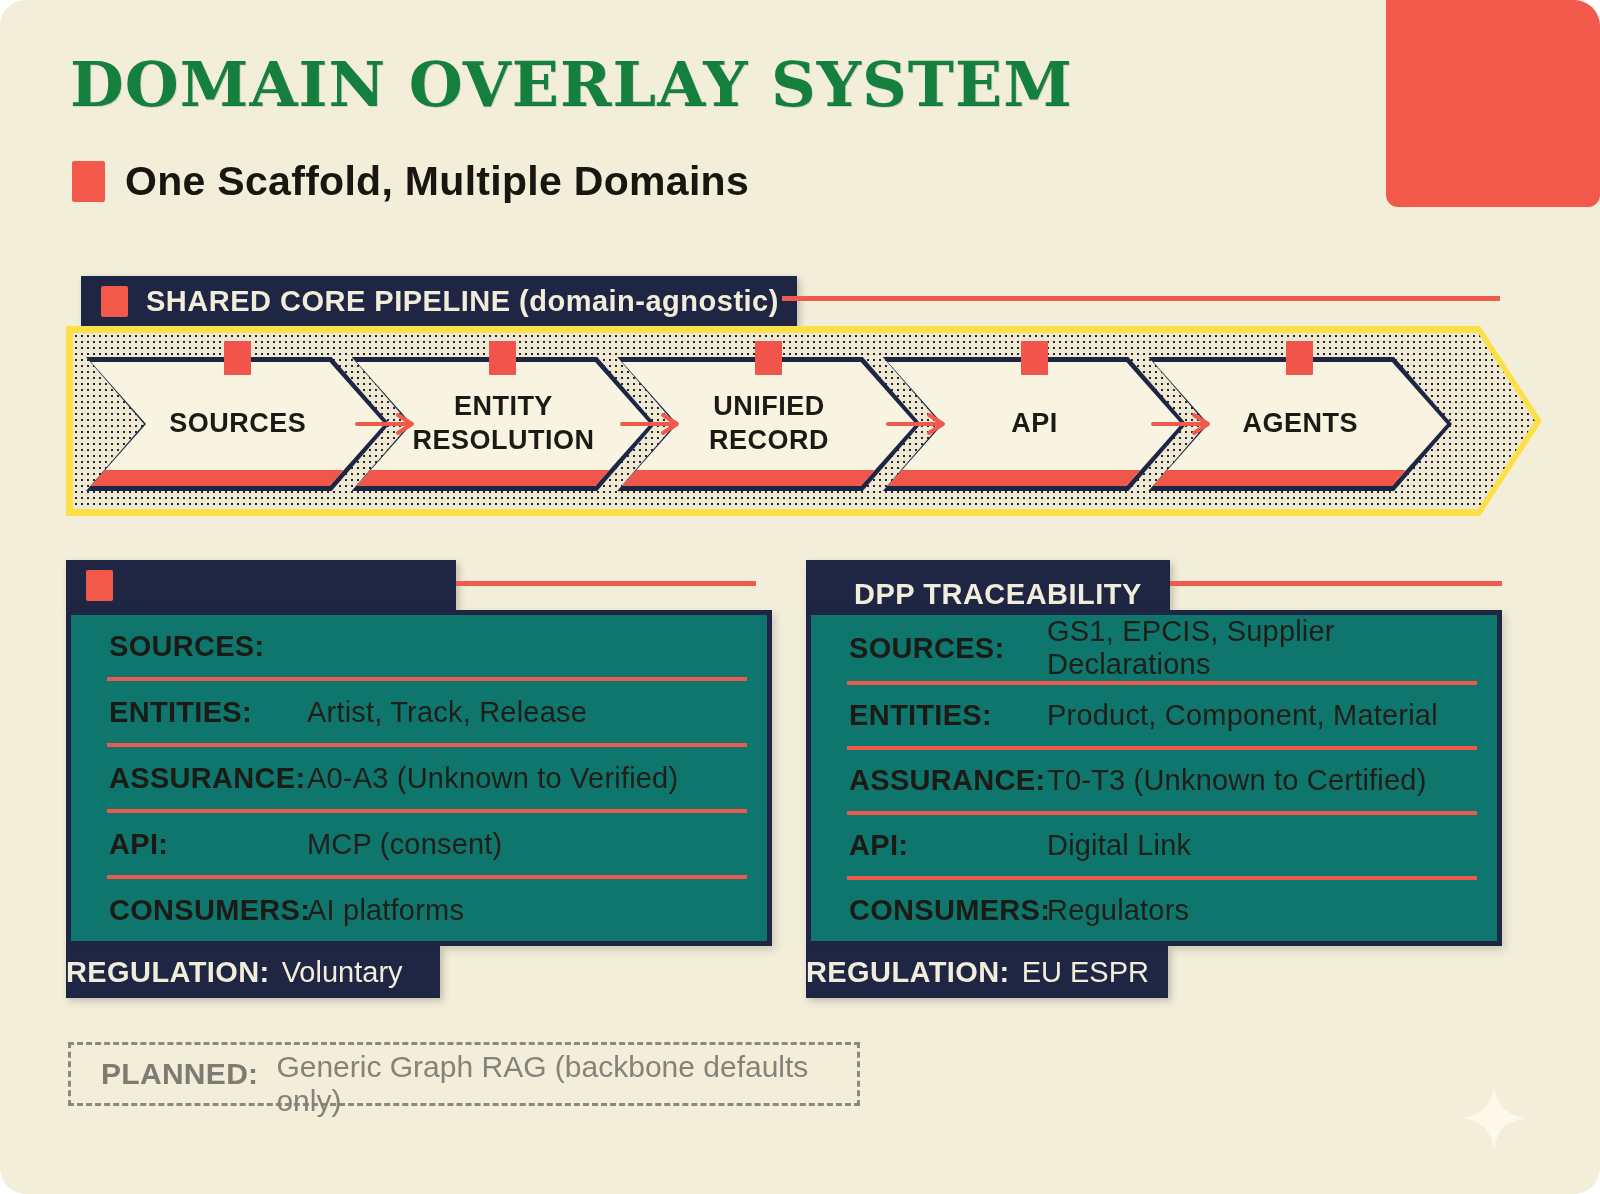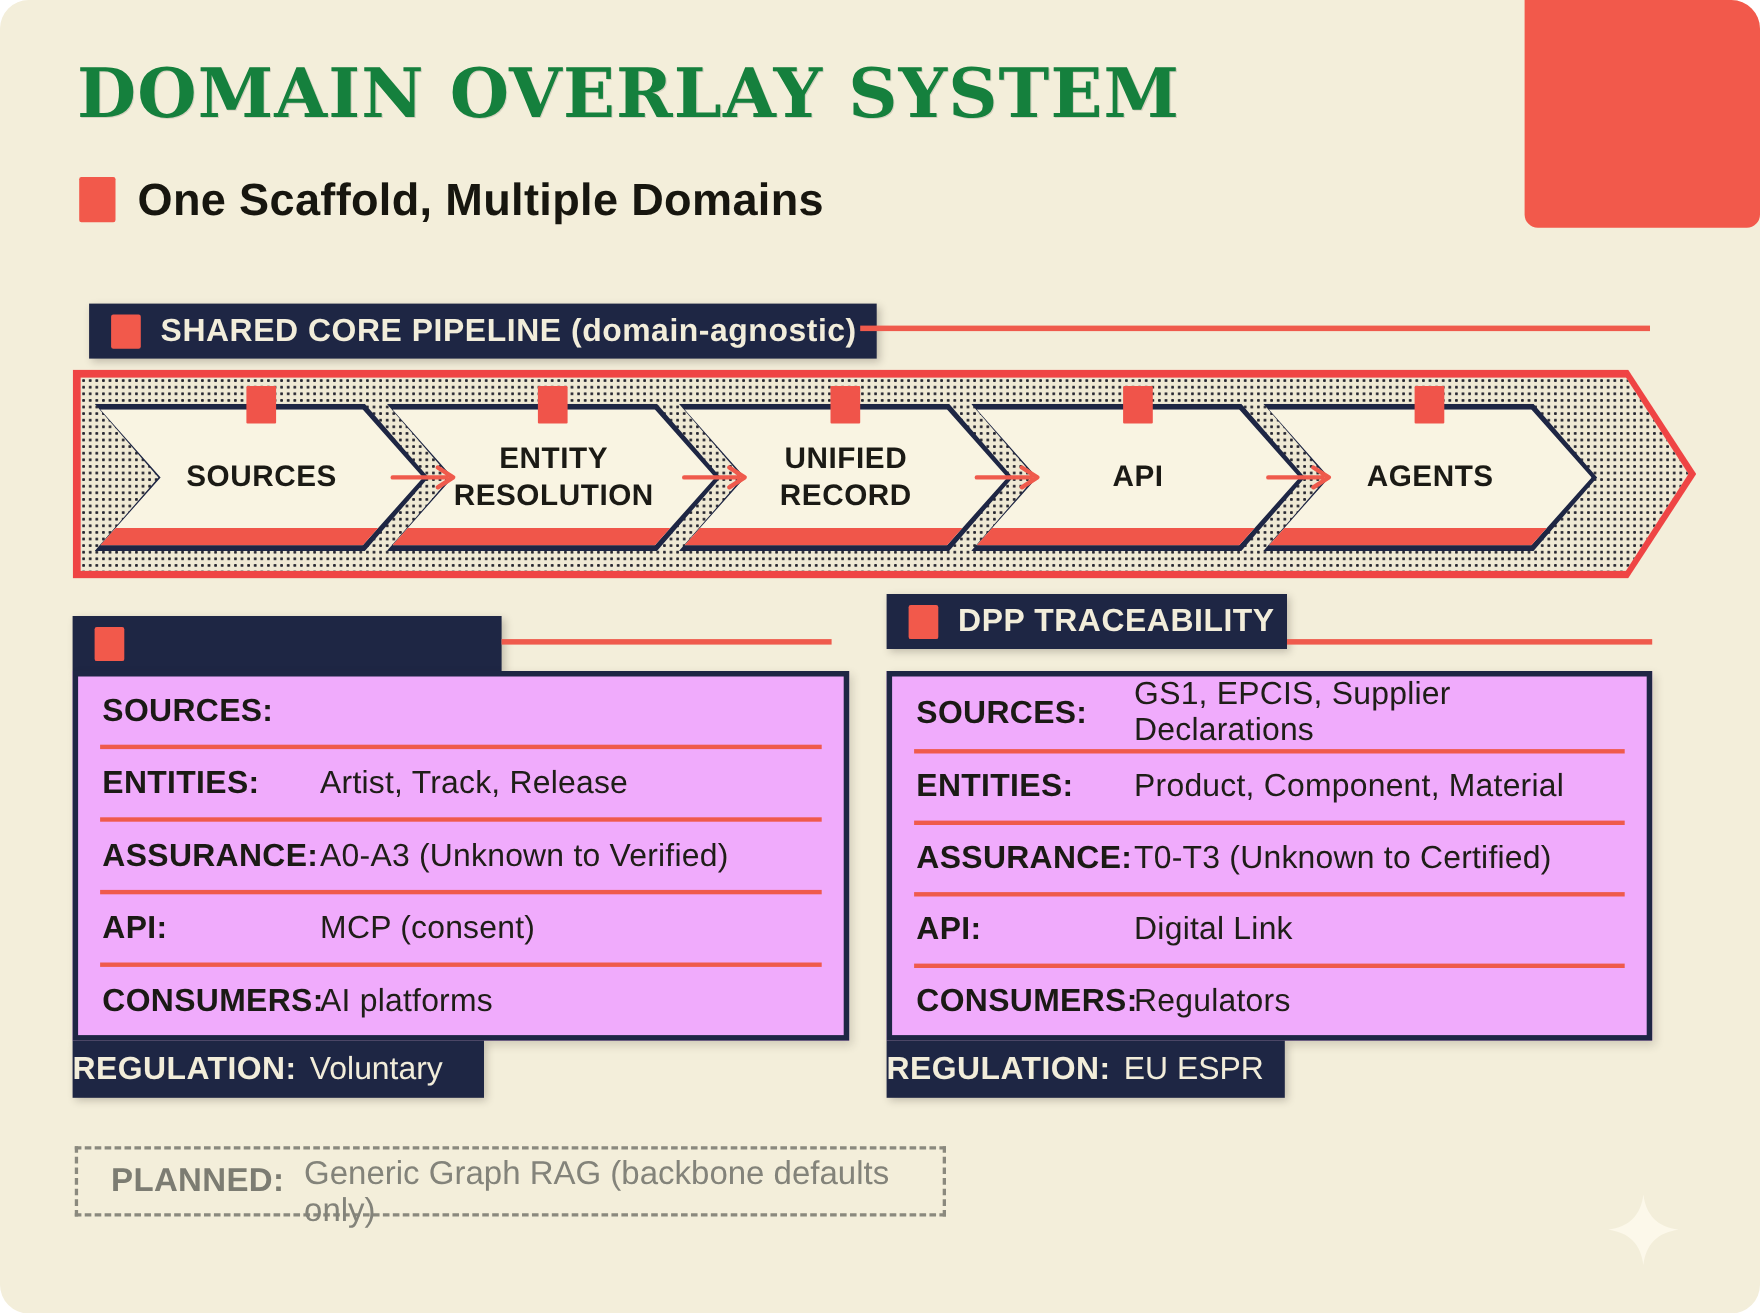--- a/index.html
+++ b/index.html
@@ -28,22 +28,22 @@
   .sec-head {
     position:absolute; background:#1e2644; display:flex; align-items:center;
     padding-left:20px; gap:18px; box-shadow:3px 3px 7px rgba(50,45,35,0.25);
   }
   .sq-head { width:27px; height:31px; }
   .sec-head-text { color:#f2edda; font-weight:700; font-size:29px; letter-spacing:0.5px; white-space:nowrap; }
   .accent-line { position:absolute; height:5px; background:#ef5a4c; }
 
   
   .band {
-    position:absolute; left:66px; top:336px; width:1476px; height:190px;
-    background:#ef4444;
+    position:absolute; left:66px; top:326px; width:1476px; height:190px;
+    background:#fde047;
     clip-path:polygon(0 0, calc(100% - 62px) 0, 100% 50%, calc(100% - 62px) 100%, 0 100%);
     padding-left:30px;
   }
   .band-inner {
     position:absolute; inset:7px;
     background-color:#efe9d4;
     background-image:radial-gradient(#262630 1.1px, transparent 1.55px);
     background-size:6px 6px;
     clip-path:polygon(0 0, calc(100% - 57px) 0, 100% 50%, calc(100% - 57px) 100%, 0 100%);
   }
@@ -66,22 +66,22 @@
   .stage-label {
     position:absolute; inset:0; z-index:4; display:flex; align-items:center; justify-content:center;
     text-align:center; font-size:27px; font-weight:700; letter-spacing:0.5px; color:#1b1a15;
     line-height:1.25; padding:0 68px;
   }
   .stage-arrow { position:absolute; right:-30px; top:50%; transform:translateY(-50%); z-index:7; }
   .stage-arrow svg { display:block; }
 
   
   .dom-body {
-    position:absolute; background:#f0abfc; border:5px solid #1e2644;
-    display:flex; flex-direction:column; box-shadow:3px 4px 8px rgba(50,45,35,0.18);
+    position:absolute; background:#0f766e; border:5px solid #1e2644;
+    display:flex; flex-direction:column; box-shadow:3px 4px 8px rgba(50,45,35,0.18);padding-left:16px;
   }
   .dom-row { flex:1; display:flex; align-items:center; padding:0 22px; }
   .dom-sep { height:4px; background:#ef5a4c; margin:0 20px; flex:none; }
   .dom-label { width:198px; flex:none; font-size:29px; font-weight:700; color:#1b1a15; letter-spacing:0.3px; }
   .dom-value { font-size:29px; font-weight:500; color:#1f1e18; letter-spacing:0.2px; }
   .dom-foot {
     position:absolute; background:#1e2644; display:flex; align-items:center;
     gap:12px; box-shadow:3px 3px 7px rgba(50,45,35,0.25);
   }
   .dom-foot .f-label { color:#f2edda; font-size:29px; font-weight:700; letter-spacing:0.4px; }
@@ -218,21 +218,21 @@
       <div class="dom-label">CONSUMERS:</div>
       <div class="dom-value">AI platforms</div>
     </div>
   </div>
 
   <div class="dom-foot" style="left:66px; top:946px; width:374px; height:52px;">
     <span class="f-label">REGULATION:</span>
     <span class="f-value">Voluntary</span>
   </div>
 
-  <div class="sec-head" style="left:806px; top:540px; width:364px; height:50px;">
+  <div class="sec-head" style="left:806px; top:560px; width:364px; height:50px;flex-direction:column;">
     <div class="red-sq sq-head"></div>
     <div class="sec-head-text">DPP TRACEABILITY</div>
   </div>
   <div class="accent-line" style="left:1170px; top:581px; width:332px;"></div>
 
   <div class="dom-body" style="left:806px; top:610px; width:696px; height:336px;">
     <div class="dom-row">
       <div class="dom-label">SOURCES:</div>
       <div class="dom-value">GS1, EPCIS, Supplier Declarations</div>
     </div>

